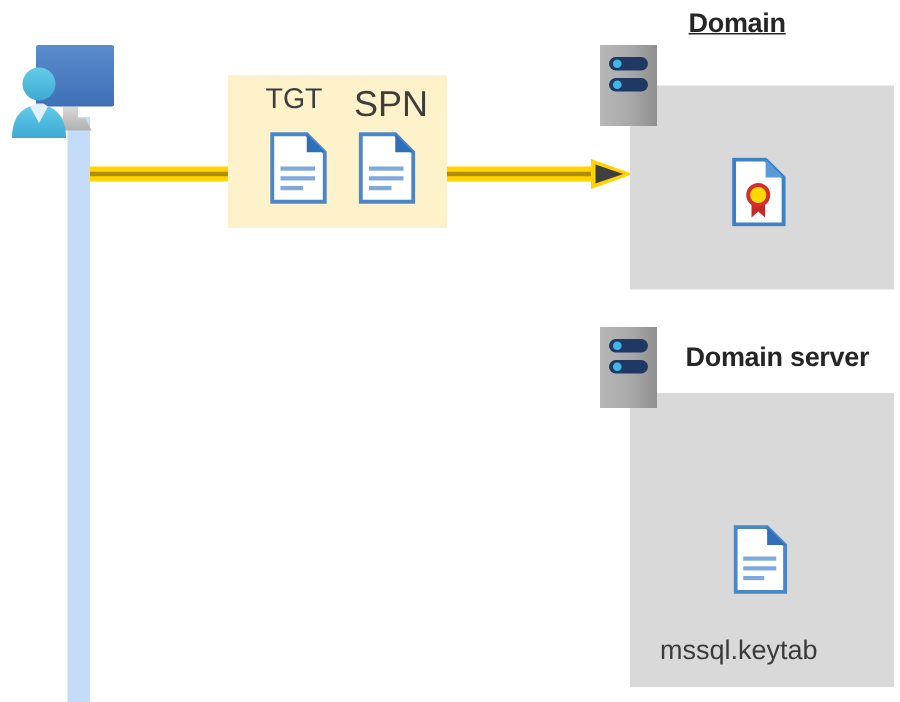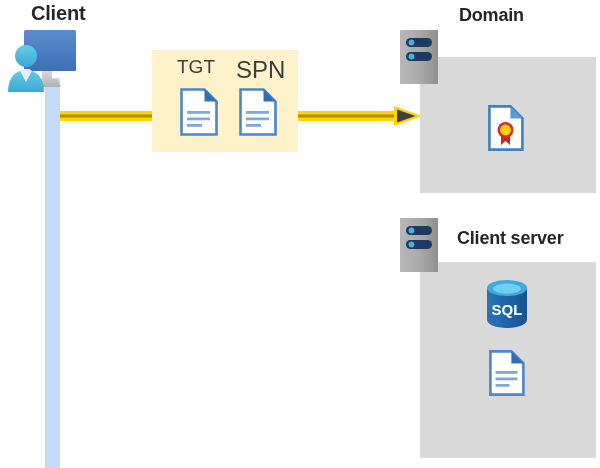--- a/index.html
+++ b/index.html
@@ -85,20 +85,21 @@
     position: absolute;
     left: 420px; top: 57px;
     width: 176px; height: 136px;
     background: #d9d9d9;
   }
   #dc-title {
     left: 459px; top: 4px;
     font-size: 18px;
     line-height: 22px;
     width: 140px;
+    text-decoration: underline;
   }
   #dc-server-icon {
     position: absolute;
     left: 400px; top: 30px;
     width: 38px; height: 54px;
   }
   #dc-cert-icon {
     position: absolute;
     left: 488px; top: 105px;
     width: 36px; height: 46px;
@@ -136,21 +137,20 @@
     color: #3b3b3b;
   }
 </style>
 </head>
 <body>
 
 <div class="stage">
 
   <div id="client-lifeline"></div>
 
-  <div class="label-bold" id="client-title">Client</div>
 
   <div id="client-icon">
     <svg viewBox="0 0 84 68" width="84" height="68" xmlns="http://www.w3.org/2000/svg">
       <defs>
         <linearGradient id="monGrad" x1="0" y1="0" x2="0" y2="1">
           <stop offset="0%" stop-color="#5a8ccd"></stop>
           <stop offset="100%" stop-color="#3f6fb5"></stop>
         </linearGradient>
         <linearGradient id="personGrad" x1="0" y1="0" x2="0" y2="1">
           <stop offset="0%" stop-color="#62cce8"></stop>
@@ -243,59 +243,45 @@
 
       <path d="M13 27 l0 13 l4.5 -4 l4.5 4 l0 -13 z" fill="#c62828"></path>
 
       <circle cx="17.5" cy="25" r="8" fill="#d32f2f"></circle>
       <circle cx="17.5" cy="25" r="5.4" fill="#ffd800"></circle>
     </svg>
   </div>
 
   <div id="linux-panel"></div>
 
-  <div class="label-bold" id="linux-title">Client server</div>
+  <div class="label-bold" id="linux-title">Domain server</div>
 
   <div id="linux-server-icon">
     <svg viewBox="0 0 38 54" width="38" height="54" xmlns="http://www.w3.org/2000/svg">
       <defs>
         <linearGradient id="srvGrad2" x1="0" y1="0" x2="1" y2="0">
           <stop offset="0%" stop-color="#b8b8b8"></stop>
           <stop offset="55%" stop-color="#a8a8a8"></stop>
           <stop offset="100%" stop-color="#8f8f8f"></stop>
         </linearGradient>
       </defs>
       <rect x="0" y="0" width="38" height="54" fill="url(#srvGrad2)"></rect>
       <rect x="6" y="8" width="26" height="9" rx="4.5" fill="#1f3864"></rect>
       <circle cx="11.5" cy="12.5" r="2.9" fill="#41b6e6"></circle>
       <rect x="6" y="22" width="26" height="9" rx="4.5" fill="#1f3864"></rect>
       <circle cx="11.5" cy="26.5" r="2.9" fill="#41b6e6"></circle>
     </svg>
   </div>
 
-  <div id="sql-icon">
-    <svg viewBox="0 0 46 50" width="46" height="50" xmlns="http://www.w3.org/2000/svg">
-      <defs>
-        <linearGradient id="sqlBody" x1="0" y1="0" x2="1" y2="0">
-          <stop offset="0%" stop-color="#2a74b8"></stop>
-          <stop offset="50%" stop-color="#1f63a8"></stop>
-          <stop offset="100%" stop-color="#17538f"></stop>
-        </linearGradient>
-      </defs>
-      <path d="M3 9 v32 c0 4.4 9 8 20 8 c11 0 20 -3.6 20 -8 v-32 z" fill="url(#sqlBody)"></path>
-      <ellipse cx="23" cy="9" rx="20" ry="8" fill="#3fa9dd"></ellipse>
-      <ellipse cx="23" cy="9.6" rx="14" ry="5.2" fill="#6fd0ee"></ellipse>
-      <text x="23" y="36" font-family="Liberation Sans, sans-serif" font-size="15" font-weight="bold" fill="#ffffff" text-anchor="middle">SQL</text>
-    </svg>
-  </div>
 
   <div id="keytab-doc">
     <svg viewBox="0 0 36 46" width="36" height="46" xmlns="http://www.w3.org/2000/svg">
       <path d="M1.4 1.4 h21 l12 12 v31.2 h-33 z" fill="#ffffff" stroke="#4a86c8" stroke-width="2.6"></path>
       <path d="M22.4 1.4 v12 h12 z" fill="#2f6fba"></path>
       <rect x="6.5" y="21" width="22" height="2.8" fill="#7fa9dd"></rect>
       <rect x="6.5" y="27.5" width="22" height="2.8" fill="#7fa9dd"></rect>
       <rect x="6.5" y="34" width="14" height="2.8" fill="#7fa9dd"></rect>
     </svg>
   </div>
 
+  <div class="label-plain" id="keytab-label">mssql.keytab</div>
 
 </div>
 
 </body></html>

